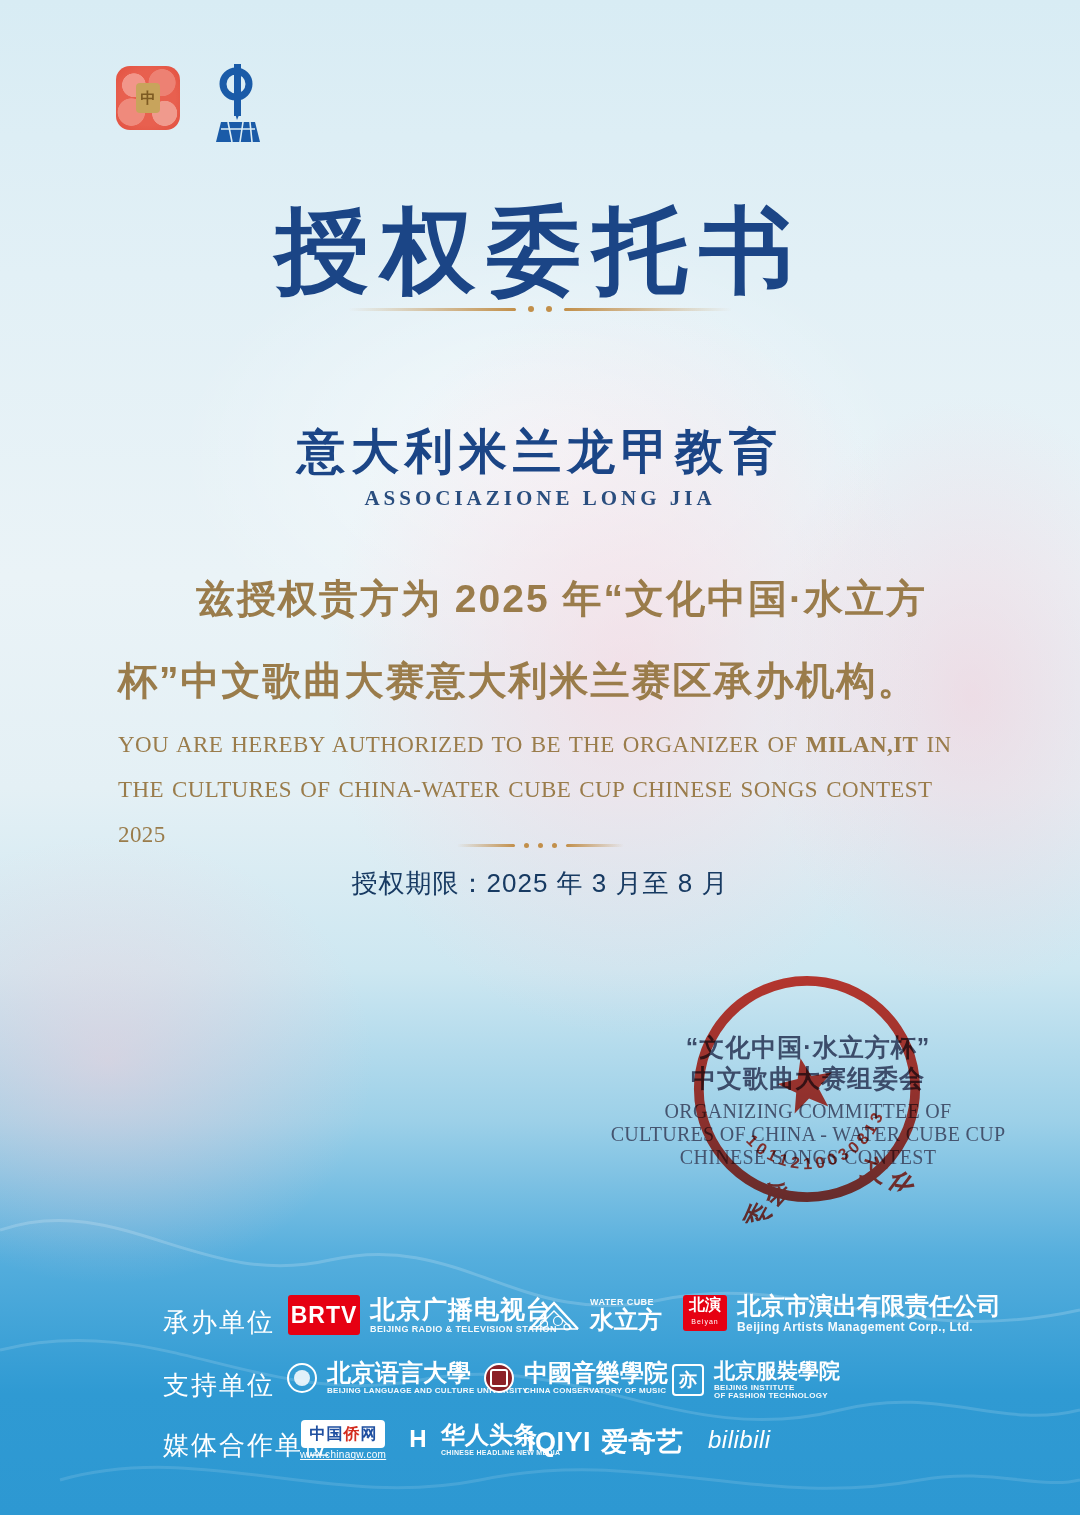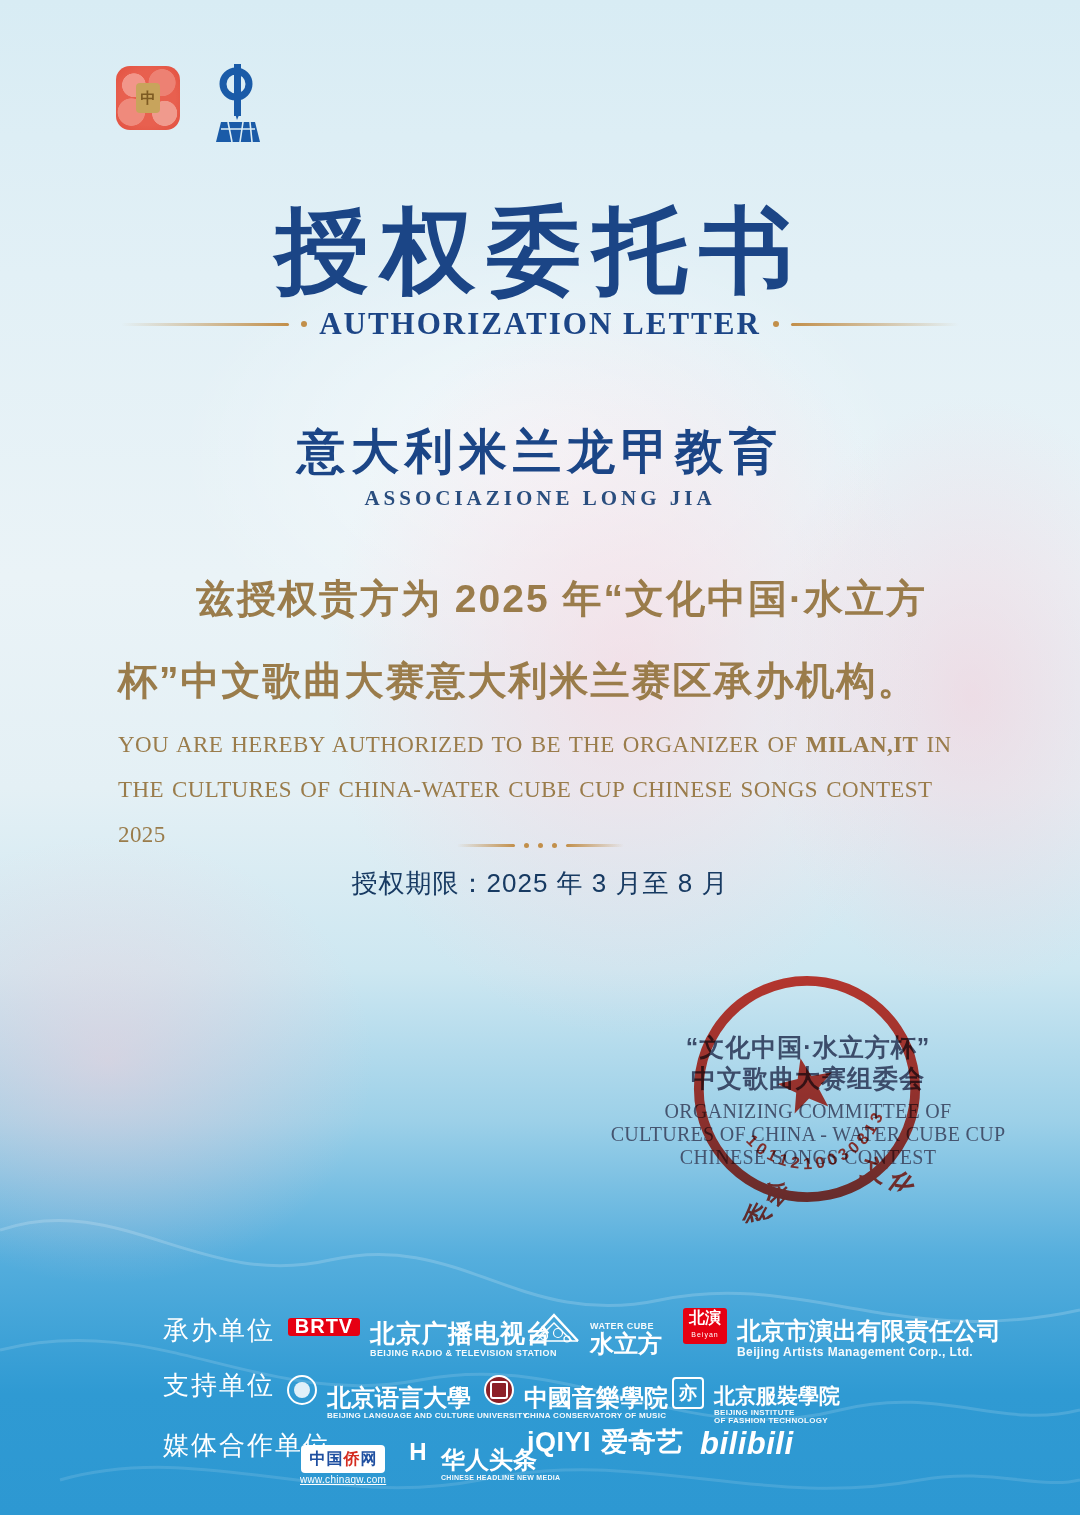--- a/index.html
+++ b/index.html
@@ -67,45 +67,45 @@
   .committee .en.first{margin-top:7px;}
   
   .stamp{left:688px;top:970px;width:238px;height:238px;transform:rotate(-12deg);
     opacity:.92;mix-blend-mode:multiply;}
   
   .frow{left:0;width:1080px;color:#fff;}
   .flabel{position:absolute;left:163px;font-size:26px;letter-spacing:2px;color:#fff;}
   .org{position:absolute;display:flex;align-items:center;gap:10px;color:#fff;}
   .badge{background:#e60012;color:#fff;font-weight:700;display:flex;flex-direction:column;
     align-items:center;justify-content:center;border-radius:3px;}
-  .brtv-badge{width:72px;height:18px;font-size:20px;letter-spacing:1px;}
+  .brtv-badge{width:72px;height:40px;font-size:23px;letter-spacing:1px;}
   .by-badge{width:44px;height:36px;font-size:16px;line-height:17px;}
   .by-badge .sub{font-size:7px;font-weight:400;letter-spacing:1px;}
-  .orgcol{display:flex;flex-direction:column;line-height:1.05;margin-top:25px;}
+  .orgcol{display:flex;flex-direction:column;line-height:1.05;}
   .org .cn-b{font-size:25px;font-weight:700;letter-spacing:1px;}
   .org .cn-m{font-size:24px;font-weight:700;}
   .org .cn-s{font-size:21px;font-weight:700;}
   .org .tiny{font-size:9px;letter-spacing:.4px;opacity:.95;margin-top:3px;font-weight:600;}
   .org .tiny2{font-size:8px;letter-spacing:.3px;opacity:.95;margin-top:2px;font-weight:600;}
   .seal-circle{width:30px;height:30px;border-radius:50%;border:2px solid #fff;
     display:flex;align-items:center;justify-content:center;box-sizing:border-box;}
   .seal-circle .inner{width:16px;height:16px;border-radius:50%;background:rgba(255,255,255,.85);}
   .seal-dark{background:#8c2027;}
   .seal-dark .inner{width:14px;height:14px;background:rgba(255,255,255,0);border:2px solid #fff;border-radius:3px;}
   .bift-box{width:32px;height:32px;border:2px solid #fff;border-radius:4px;box-sizing:border-box;
     display:flex;align-items:center;justify-content:center;font-size:18px;font-weight:700;color:#fff;}
   .qw-box{width:84px;height:28px;background:#fff;border-radius:4px;display:flex;align-items:center;
     justify-content:center;gap:1px;}
   .qw-box span{font-size:16px;font-weight:700;color:#1f4fa0;}
   .qw-box .red{color:#d42c1f;}
   .qw-url{font-size:10px;color:#fff;margin-top:2px;letter-spacing:.3px;text-decoration:underline;}
   .ht-icon{width:26px;height:26px;display:flex;align-items:center;justify-content:center;
     font-size:24px;font-weight:800;color:#fff;font-family:"Liberation Sans",sans-serif;}
   .iqiyi{font-size:27px;font-weight:800;letter-spacing:.5px;}
-  .bili{font-size:31px;font-weight:700;letter-spacing:.5px;font-style:italic;}
+  .bili{font-size:24px;font-weight:400;letter-spacing:.5px;font-style:italic;margin-left:8px;}
   .caustics{left:0;top:1150px;pointer-events:none;}
 </style>
 </head>
 <body>
 
 <div class="page">
 
   <div class="abs logo-peony">
     <div class="seal">中</div>
   </div>
@@ -114,21 +114,20 @@
     <rect x="24" y="6" width="7" height="52" fill="#1a5ba8"></rect>
     <polygon points="24,52 31,52 27,62" fill="#1a5ba8"></polygon>
     <polygon points="6,84 50,84 45,64 11,64" fill="#1a5ba8"></polygon>
     <path d="M11 71 L45 71 M18 64 L22 84 M33 64 L30 84 M40 64 L42 84" stroke="#ddeef5" stroke-width="1.6" fill="none"></path>
   </svg>
 
   <div class="abs center title-cn">授权委托书</div>
   <div class="abs title-row">
     <div class="gold-line"></div>
     <div class="gold-dot"></div>
-    <div class="title-en">AUTHORIZATION LETTER</div>
     <div class="gold-dot"></div>
     <div class="gold-line r"></div>
   </div>
 
   <div class="abs center rec-cn">意大利米兰龙甲教育</div>
   <div class="abs center rec-en">ASSOCIAZIONE LONG JIA</div>
 
   <div class="abs body-cn">兹授权贵方为 2025 年“文化中国·水立方杯”中文歌曲大赛意大利米兰赛区承办机构。</div>
   <div class="abs body-en"><span>YOU ARE HEREBY AUTHORIZED TO BE THE ORGANIZER OF </span><b>MILAN,IT</b><span> IN THE CULTURES OF CHINA-WATER CUBE CUP CHINESE SONGS CONTEST 2025</span></div>
 
@@ -165,21 +164,21 @@
     </text>
   </svg>
 
   <svg class="abs caustics" width="1080" height="365" viewBox="0 0 1080 365">
     <path d="M0,80 C120,40 200,140 330,110 C460,80 520,180 660,150 C800,120 900,200 1080,160" stroke="rgba(255,255,255,.18)" stroke-width="3" fill="none"></path>
     <path d="M0,200 C160,160 260,260 420,230 C580,200 680,300 840,260 C940,235 1000,280 1080,260" stroke="rgba(255,255,255,.14)" stroke-width="3" fill="none"></path>
     <path d="M60,330 C200,290 330,360 480,330 C640,296 760,360 920,330 C990,317 1040,340 1080,330" stroke="rgba(255,255,255,.12)" stroke-width="3" fill="none"></path>
   </svg>
 
   <div class="abs frow" style="top:1293px;">
-    <div class="flabel" style="top:20px;">承办单位</div>
+    <div class="flabel" style="top:12px;">承办单位</div>
 
     <div class="org" style="left:288px;top:2px;">
       <div class="badge brtv-badge">BRTV</div>
       <div class="orgcol">
         <span class="cn-b">北京广播电视台</span>
         <span class="tiny">BEIJING RADIO &amp; TELEVISION STATION</span>
       </div>
     </div>
 
     <div class="org" style="left:528px;top:4px;">

